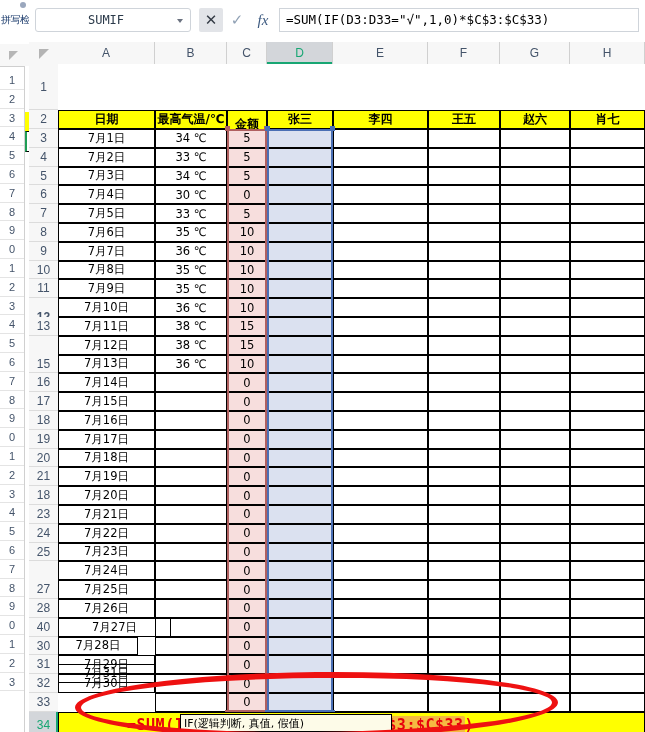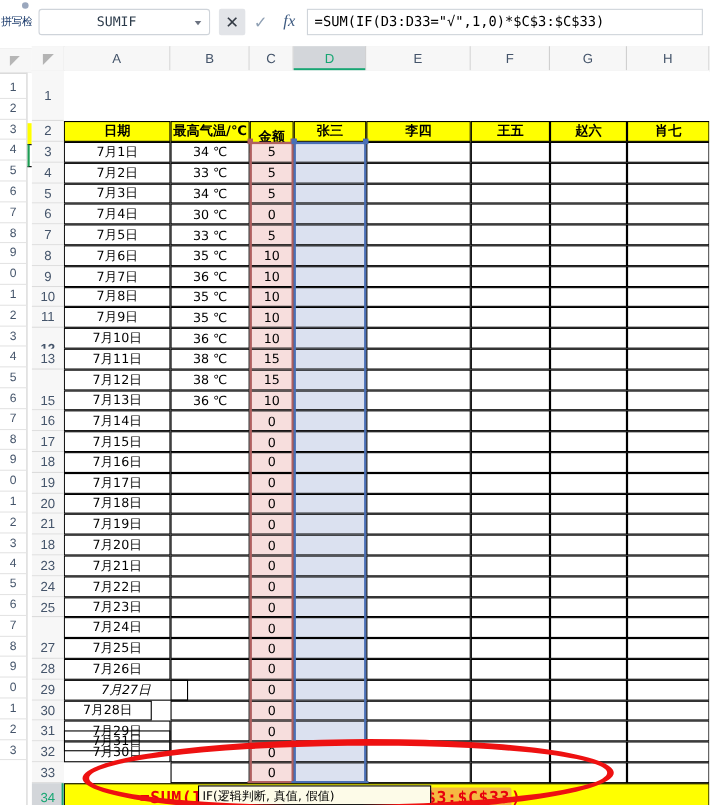--- a/index.html
+++ b/index.html
@@ -293,21 +293,21 @@
       <div class="row-cell" style="top: 365.8px; height: 18.8px; line-height: 18.8px;">19</div>
       <div class="row-cell" style="top: 384.6px; height: 18.8px; line-height: 18.8px;">20</div>
       <div class="row-cell" style="top: 403.4px; height: 18.8px; line-height: 18.8px;">21</div>
       <div class="row-cell" style="top: 422.2px; height: 18.8px; line-height: 18.8px;">18</div>
       <div class="row-cell" style="top: 441px; height: 18.8px; line-height: 18.8px;">23</div>
       <div class="row-cell" style="top: 459.8px; height: 18.8px; line-height: 18.8px;">24</div>
       <div class="row-cell" style="top: 478.6px; height: 18.8px; line-height: 18.8px;">25</div>
       <div class="row-cell" style="top: 497.4px; height: 18.8px; line-height: 18.8px; margin-top: 32px;">26</div>
       <div class="row-cell" style="top: 516.2px; height: 18.8px; line-height: 18.8px;">27</div>
       <div class="row-cell" style="top: 535px; height: 18.8px; line-height: 18.8px;">28</div>
-      <div class="row-cell" style="top: 553.8px; height: 18.8px; line-height: 18.8px;">29</div>
+      <div class="row-cell" style="top: 553.8px; height: 18.8px; line-height: 18.8px;">40</div>
       <div class="row-cell" style="top: 572.6px; height: 18.8px; line-height: 18.8px;">30</div>
       <div class="row-cell" style="top: 591.4px; height: 18.8px; line-height: 18.8px;">31</div>
       <div class="row-cell" style="top: 610.2px; height: 18.8px; line-height: 18.8px;">32</div>
       <div class="row-cell" style="top: 629px; height: 18.8px; line-height: 18.8px;">33</div>
       <div class="row-cell sel" style="top: 647.8px; height: 27px; line-height: 27px;">34</div>
     </div>
 
   <div id="grid">
   <div class="cell b ctr yellow" style="left: 0px; width: 97px; top: 46px; height: 19px;">日期</div>
       <div class="cell b ctr yellow" style="left: 97px; width: 72px; top: 46px; height: 19px;">最高气温/℃</div>
@@ -518,21 +518,21 @@
       <div class="cell b" style="left: 442px; width: 70px; top: 516.2px; height: 18.8px;"></div>
       <div class="cell b" style="left: 512px; width: 75px; top: 516.2px; height: 18.8px;"></div>
       <div class="cell b ctr" style="left: 0px; width: 97px; top: 535px; height: 18.8px;">7月26日</div>
       <div class="cell b ctr" style="left: 97px; width: 72px; top: 535px; height: 18.8px;"></div>
       <div class="cell b ctr pink" style="left: 169px; width: 40px; top: 535px; height: 18.8px;">0</div>
       <div class="cell b ctr lav" style="left: 209px; width: 66px; top: 535px; height: 18.8px;"></div>
       <div class="cell b" style="left: 275px; width: 95px; top: 535px; height: 18.8px;"></div>
       <div class="cell b" style="left: 370px; width: 72px; top: 535px; height: 18.8px;"></div>
       <div class="cell b" style="left: 442px; width: 70px; top: 535px; height: 18.8px;"></div>
       <div class="cell b" style="left: 512px; width: 75px; top: 535px; height: 18.8px;"></div>
-      <div class="cell b ctr" style="left: 0px; width: 113px; top: 553.8px; height: 18.8px; font-style: italic;">7月27日</div>
+      <div class="cell b ctr" style="left: 0px; width: 113px; top: 553.8px; height: 18.8px;">7月27日</div>
       <div class="cell b ctr" style="left: 97px; width: 72px; top: 553.8px; height: 18.8px;"></div>
       <div class="cell b ctr pink" style="left: 169px; width: 40px; top: 553.8px; height: 18.8px;">0</div>
       <div class="cell b ctr lav" style="left: 209px; width: 66px; top: 553.8px; height: 18.8px;"></div>
       <div class="cell b" style="left: 275px; width: 95px; top: 553.8px; height: 18.8px;"></div>
       <div class="cell b" style="left: 370px; width: 72px; top: 553.8px; height: 18.8px;"></div>
       <div class="cell b" style="left: 442px; width: 70px; top: 553.8px; height: 18.8px;"></div>
       <div class="cell b" style="left: 512px; width: 75px; top: 553.8px; height: 18.8px;"></div>
       <div class="cell b ctr" style="left: 0px; width: 80px; top: 572.6px; height: 18.8px;">7月28日</div>
       <div class="cell b ctr" style="left: 97px; width: 72px; top: 572.6px; height: 18.8px;"></div>
       <div class="cell b ctr pink" style="left: 169px; width: 40px; top: 572.6px; height: 18.8px;">0</div>

